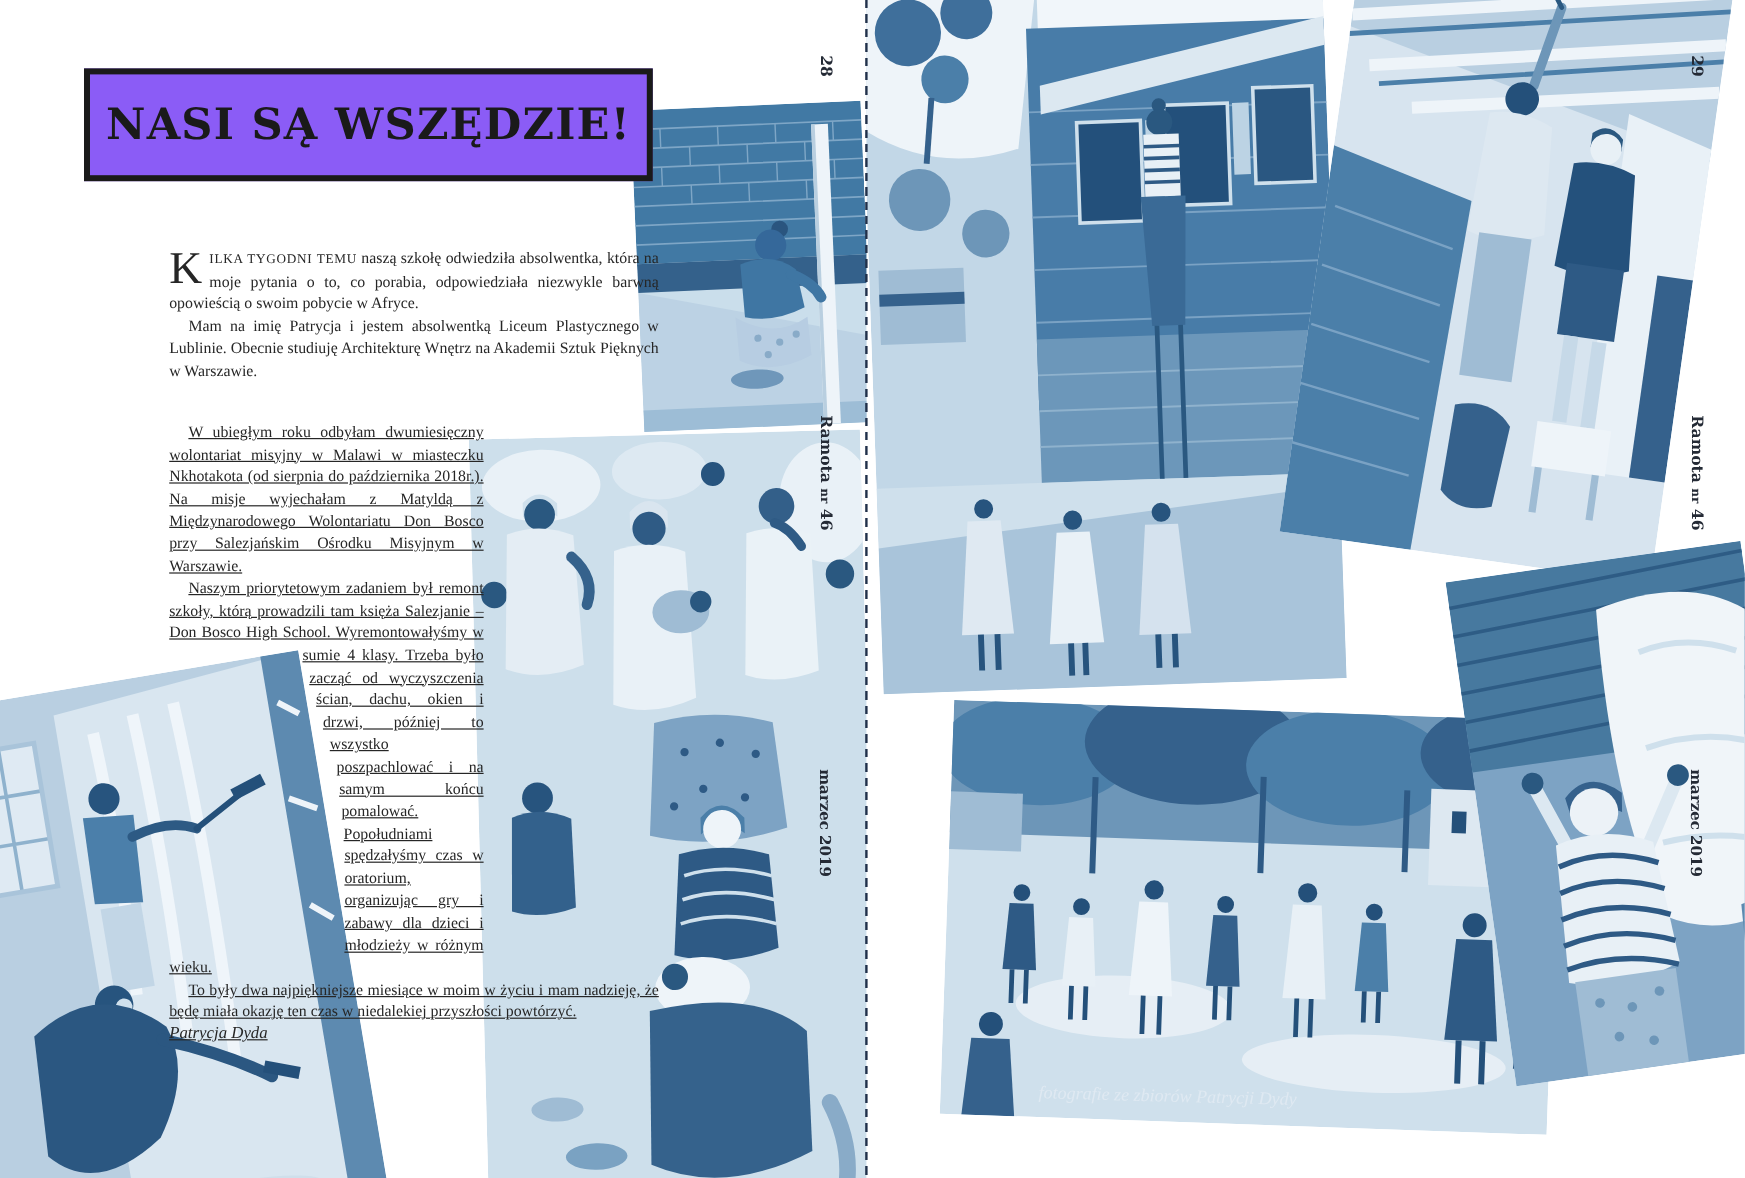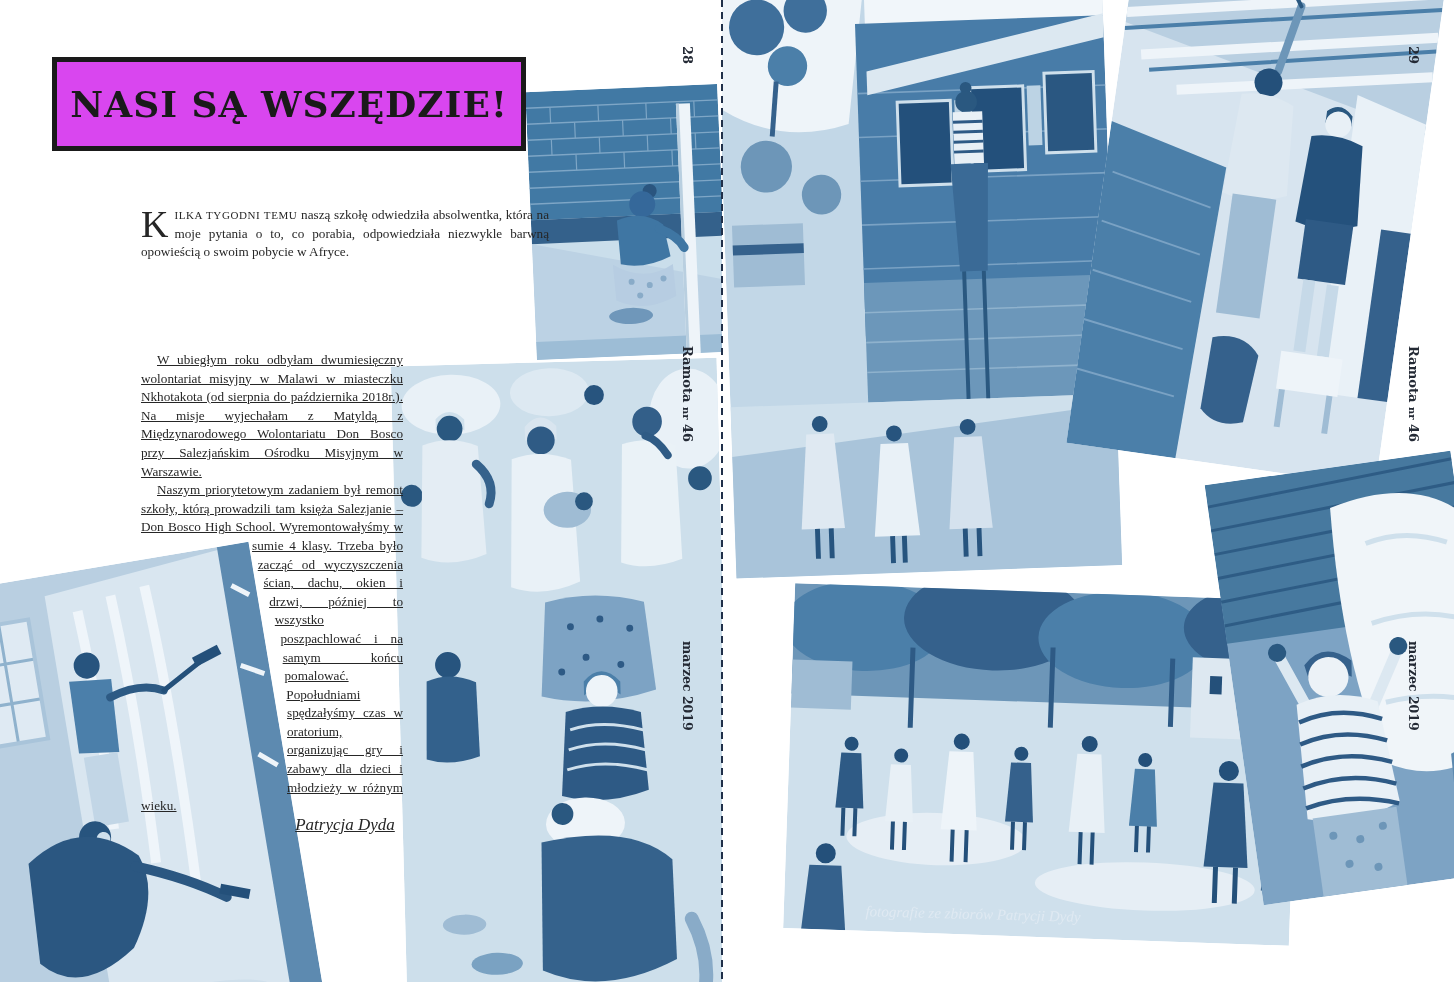--- a/index.html
+++ b/index.html
@@ -4,39 +4,39 @@
 <style>
   html,body{margin:0;padding:0;background:#ffffff;}
   .spread{position:relative;width:1454px;height:982px;background:#ffffff;overflow:hidden;
           font-family:"Liberation Serif",serif;}
   .clipL{position:absolute;left:0;top:0;width:722px;height:982px;overflow:hidden;}
   .clipR{position:absolute;left:722px;top:0;width:732px;height:982px;overflow:hidden;}
   .photo{position:absolute;}
   .photo svg{display:block;width:100%;height:100%;}
 
   
-  .title-box{position:absolute;left:52px;top:57px;width:464px;height:84px;border:5px solid #1a1a1a;
-             background:#d946ef;display:flex;align-items:center;justify-content:center;z-index:30;box-sizing:content-box;}
+  .title-box{position:absolute;left:70px;top:57px;width:464px;height:84px;border:5px solid #1a1a1a;
+             background:#8b5cf6;display:flex;align-items:center;justify-content:center;z-index:30;box-sizing:content-box;}
   .title-box h1{margin:0;font-family:"DejaVu Serif",serif;font-weight:bold;font-size:36px;
                 letter-spacing:1px;color:#1a1a1a;white-space:nowrap;}
 
   
   .col{position:absolute;color:#262626;text-align:justify;font-size:13.2px;line-height:18.6px;z-index:5;}
   .col p{margin:0;}
   .col1{left:141px;top:206px;width:408px;}
   .col2{left:141px;top:351px;width:408px;text-decoration:underline;}
   .ind{text-indent:16px;}
   .dropcap{float:left;font-size:38px;line-height:30px;padding:3px 6px 0 0;color:#262626;}
   .sc{font-size:11px;letter-spacing:0.6px;font-family:Liberation Serif, serif;}
   .spacer-right{float:right;width:146px;height:430px;}
   .spacer-left{float:left;width:146px;height:430px;
                shape-outside:polygon(0px 202px,104px 202px,134px 300px,146px 420px,146px 430px,0px 430px);
                shape-margin:6px;}
   .p7{margin-right:14px;}
-  .sig{text-align:center;margin:10px 160px 0 0;font-style:italic;font-size:17px;}
+  .sig{text-align:left;margin:10px 160px 0 0;font-style:italic;font-size:14px;}
 
   
   .fold{position:absolute;left:720.5px;top:0;width:2px;height:982px;z-index:40;
         background:repeating-linear-gradient(to bottom,#20304a 0 7px,transparent 7px 12px);}
 
   
   .vlabel{position:absolute;transform-origin:0 0;transform:rotate(90deg);white-space:nowrap;
           font-family:"DejaVu Serif",serif;font-weight:bold;color:#242a35;z-index:45;}
   .vnum{font-size:13px;}
   .vissue{font-size:13px;}
@@ -292,27 +292,29 @@
 
     <div class="caption">fotografie ze zbiorów Patrycji Dydy</div>
   </div>
 
   <div class="title-box">
     <h1>NASI SĄ WSZĘDZIE!</h1>
   </div>
 
   <div class="col col1">
     <p><span class="dropcap">K</span><span class="sc">ILKA TYGODNI TEMU</span><span> naszą szkołę odwiedziła absolwentka, która na moje pytania o to, co porabia, odpowiedziała niezwykle barwną opowieścią o swoim pobycie w Afryce.</span></p>
+    <p class="ind">Mam na imię Patrycja i jestem absolwentką Liceum Plastycznego w Lublinie. Obecnie studiuję Architekturę Wnętrz na Akademii Sztuk Pięknych w Warszawie.</p>
   </div>
 
   <div class="col col2">
     <div class="spacer-right"></div>
     <div class="spacer-left"></div>
     <p class="ind">W ubiegłym roku odbyłam dwumiesięczny wolontariat misyjny w Malawi w miasteczku Nkhotakota (od sierpnia do października 2018r.). Na misje wyjechałam z Matyldą z Międzynarodowego Wolontariatu Don Bosco przy Salezjańskim Ośrodku Misyjnym w Warszawie.</p>
     <p class="ind">Naszym priorytetowym zadaniem był remont szkoły, którą prowadzili tam księża Salezjanie – Don Bosco High School. Wyremontowałyśmy w sumie 4 klasy. Trzeba było zacząć od wyczyszczenia ścian, dachu, okien i drzwi, później to wszystko poszpachlować i na samym końcu pomalować. Popołudniami spędzałyśmy czas w oratorium, organizując gry i zabawy dla dzieci i młodzieży w różnym wieku.</p>
+    <p class="ind p7">To były dwa najpiękniejsze miesiące w moim w życiu i mam nadzieję, że będę miała okazję ten czas w niedalekiej przyszłości powtórzyć.</p>
     <p class="sig">Patrycja Dyda</p>
   </div>
 
   <div class="fold"></div>
 
   <div class="vlabel vnum" style="left:695px;top:46px;">28</div>
   <div class="vlabel vissue" style="left:695px;top:346px;"><span>Ramota</span> <span class="small">nr</span> <span>46</span></div>
   <div class="vlabel vdate" style="left:695px;top:641px;">marzec 2019</div>
 
   <div class="vlabel vnum" style="left:1421px;top:46px;">29</div>

